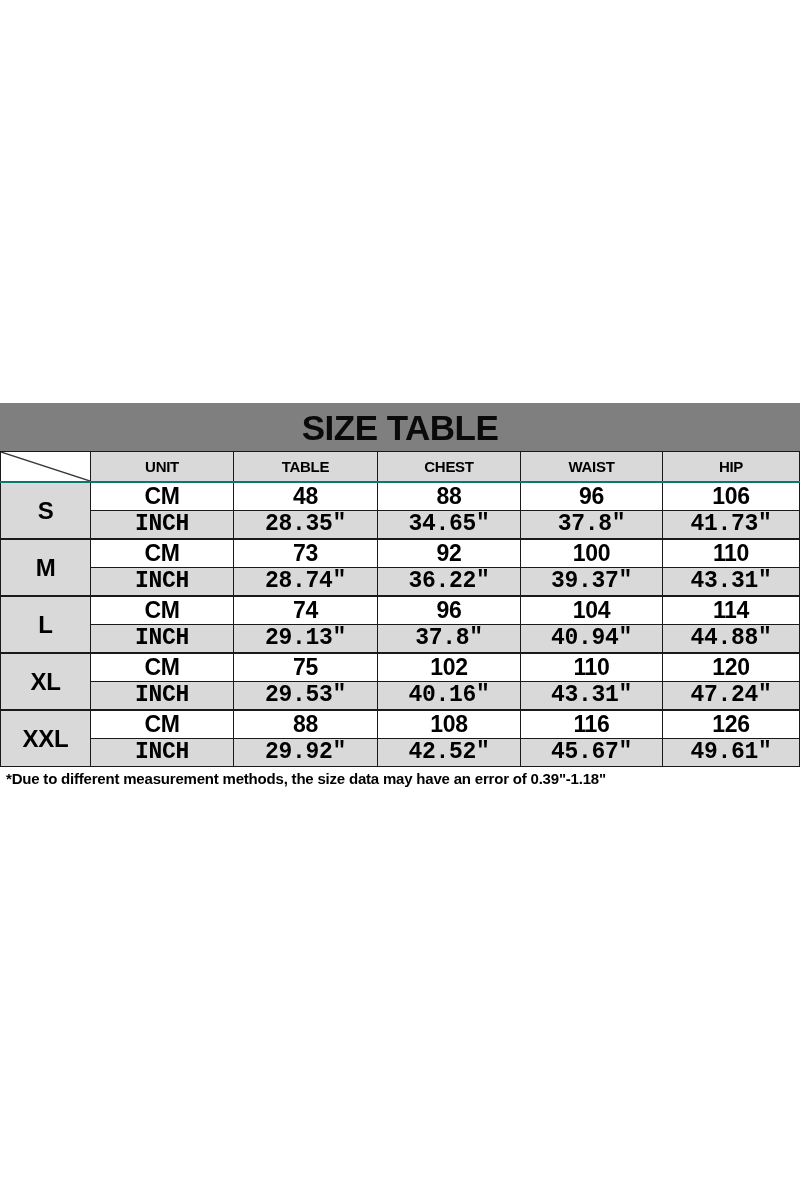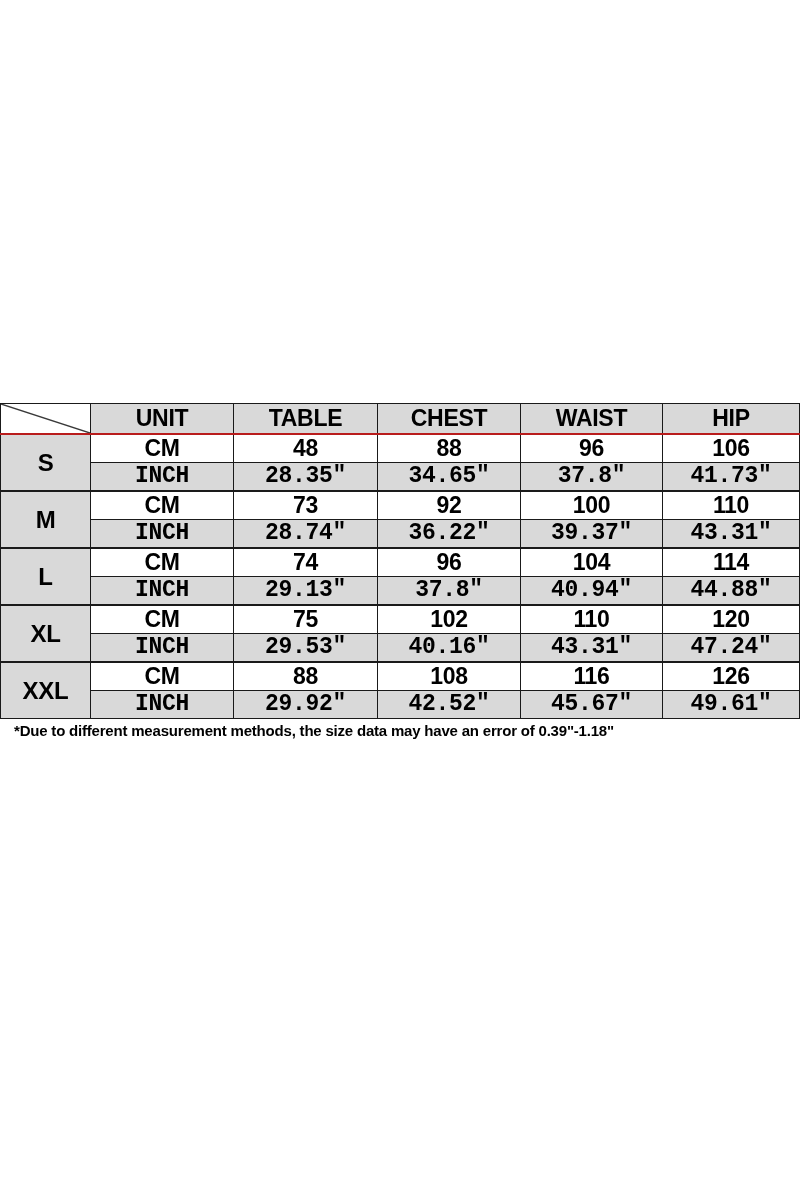--- a/index.html
+++ b/index.html
@@ -37,22 +37,22 @@
     vertical-align: middle;
     padding: 0;
     font-weight: bold;
     letter-spacing: -0.3px;
     overflow: hidden;
     white-space: nowrap;
   }
   .size-table thead th {
     height: 29px;
     background: #d9d9d9;
-    font-size: 23px;
-    border-bottom: 2px solid #b91c1c;
+    font-size: 15px;
+    border-bottom: 2px solid #0f766e;
   }
   .size-table thead th.diag {
     background: #ffffff;
     position: relative;
   }
   .size-table tbody th, .size-table tbody td {
     height: 27px;
     font-size: 23px;
     line-height: 27px;
   }
@@ -60,31 +60,32 @@
     background: #d9d9d9;
     font-size: 24px;
   }
   .size-table tr.cm-row td { background: #ffffff; margin-top: 24px; }
   .size-table tr.inch-row td { background: #d9d9d9; font-family: Liberation Mono, monospace; }
   .size-table tr.group-start th,
   .size-table tr.group-start td { border-top: 2px solid #1a1a1a; }
   .diag-svg { position: absolute; top: 0; left: 0; width: 100%; height: 100%; display: block; }
   .footnote {
     margin-top: 3px;
-    padding-left: 14px;
+    padding-left: 6px;
     font-size: 15px;
     font-weight: bold;
     letter-spacing: -0.2px;
     text-align: left;
   }
 </style>
 </head>
 <body>
 
 <div class="chart">
+  <div class="chart-title">SIZE TABLE</div>
 
   <table class="size-table">
     <colgroup>
       <col style="width:90px">
       <col style="width:143px">
       <col style="width:144px">
       <col style="width:143px">
       <col style="width:142px">
       <col>
     </colgroup>

